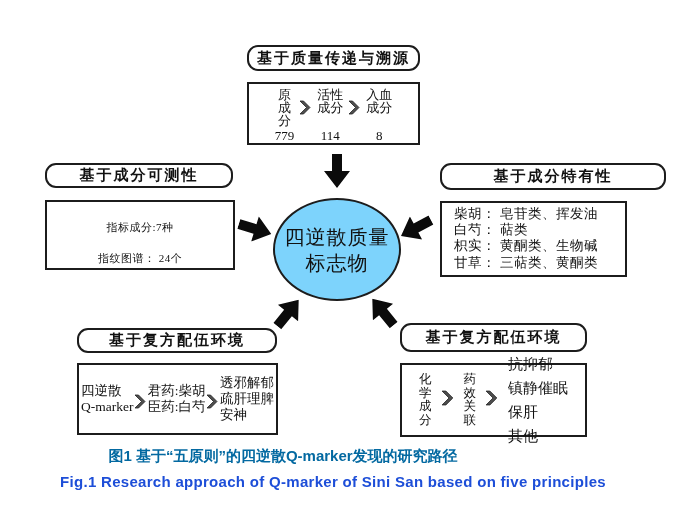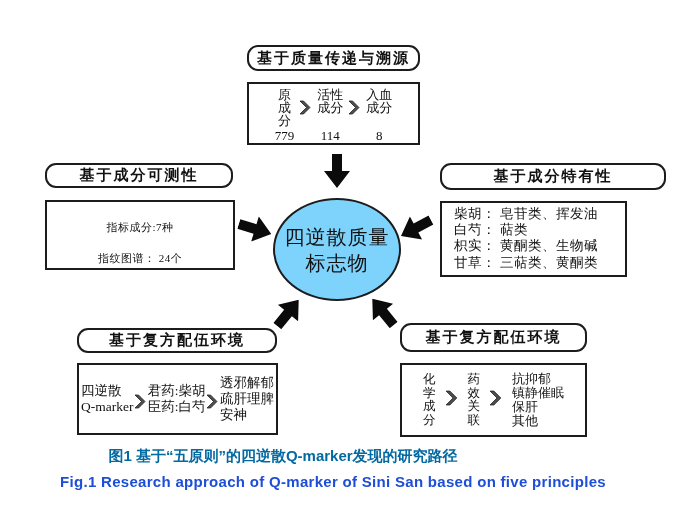--- a/index.html
+++ b/index.html
@@ -47,21 +47,21 @@
                 display:flex; align-items:center; justify-content:space-between;
                 padding:0 2px; font-size:13.5px; }
   .bl-step    { line-height:16px; }
   .chev-bl    { margin-top:9px; }
 
   
   .br-title   { left:400px; top:323px; width:187px; height:29px; }
   .br-content { left:400px; top:363px; width:187px; height:74px;
                 display:flex; align-items:center; justify-content:center; gap:9px; }
   .br-vert    { font-size:12.5px; line-height:13.5px; text-align:center; }
-  .br-list    { font-size:13px; line-height:14px; }
+  .br-list    { font-size:15px; line-height:24px; }
 
   
   .center-circle {
     position:absolute; left:273px; top:198px; width:124px; height:99px;
     border:2px solid #1c1c1c; border-radius:50%; background:#7dd3fc;
     display:flex; align-items:center; justify-content:center;
     text-align:center; font-size:20px; line-height:26px; letter-spacing:1px;
   }
 
   

